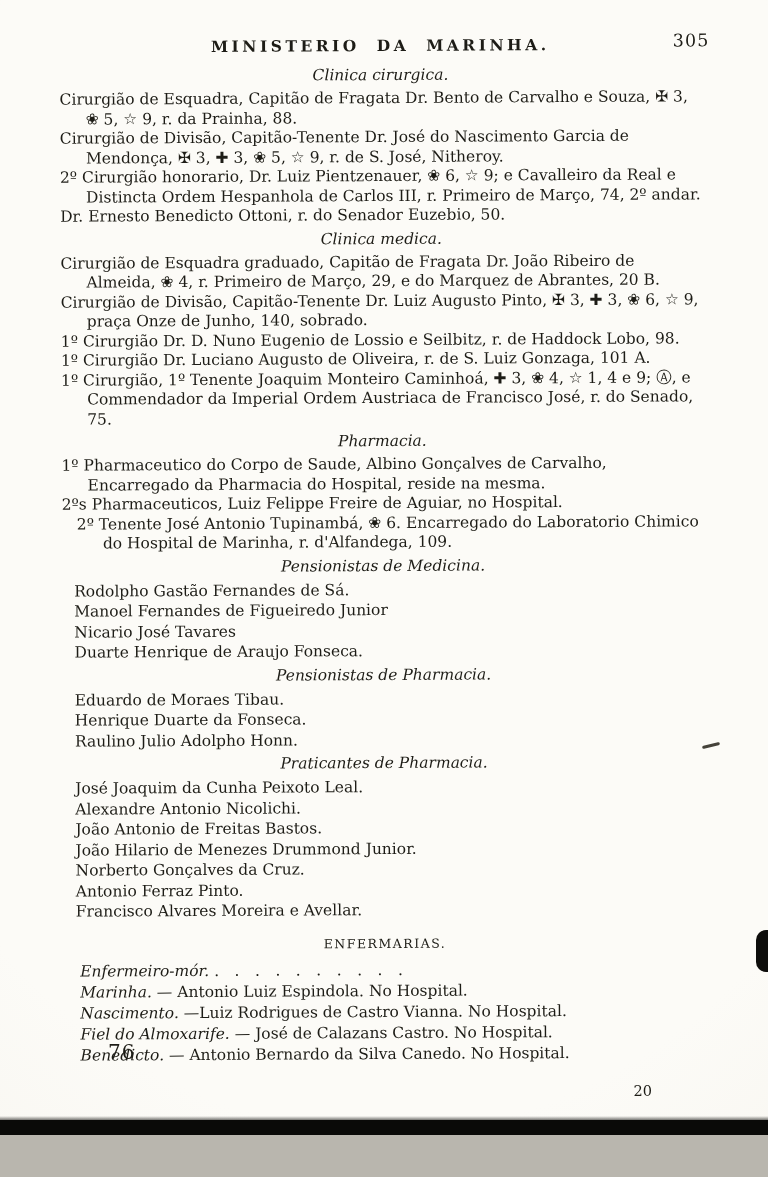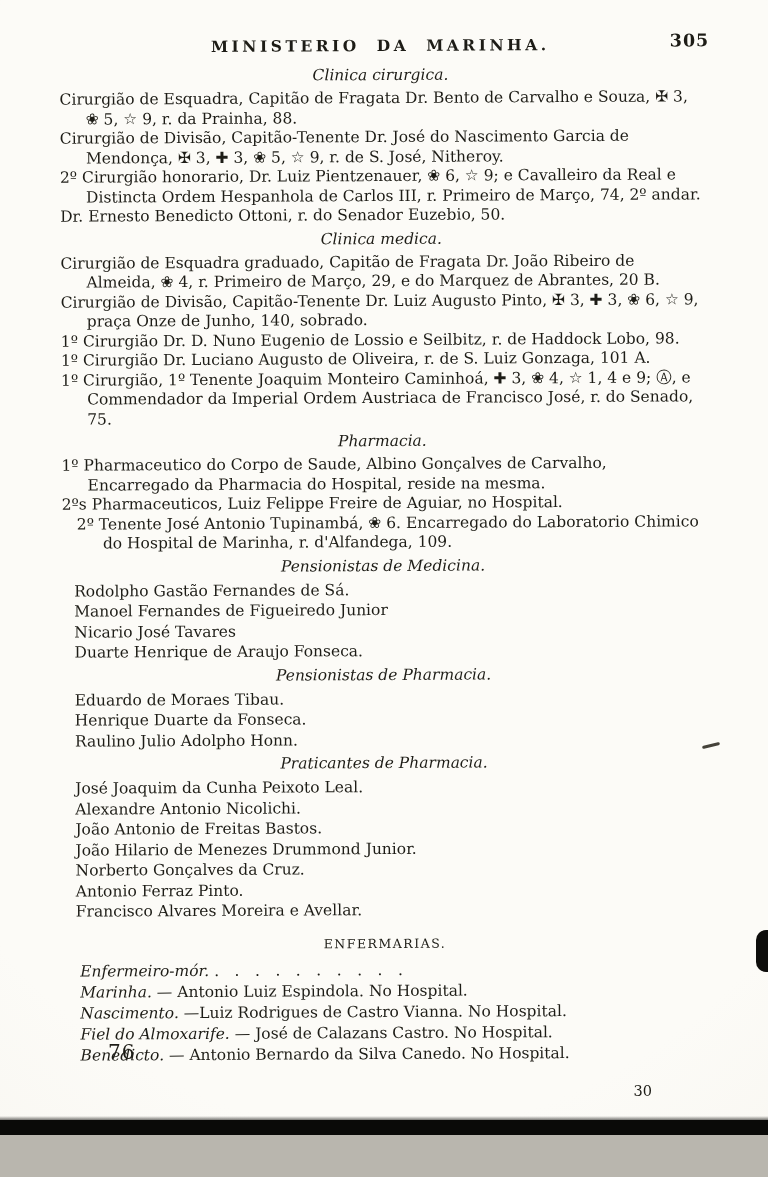--- a/index.html
+++ b/index.html
@@ -27,21 +27,21 @@
     text-align: center;
     font-weight: bold;
     font-size: 15.5px;
     letter-spacing: 3.5px;
     word-spacing: 8px;
   }
   .page-number {
     position: absolute;
     right: -8px;
     top: -4px;
-    font-weight: bold;
+    font-weight: normal;
     font-size: 17.5px;
     letter-spacing: 1px;
     text-align: center;
   }
   .content {
     font-size: 15.5px;
     line-height: 19.5px;
   }
   .section-heading {
     font-size: 15.5px;
@@ -173,18 +173,18 @@
           <p class="entry staff-line"><em class="role-label">Enfermeiro-mór.</em> .  .  .  .  .  .  .  .  .  .</p>
           <p class="entry staff-line"><em class="role-label">Marinha.</em> — Antonio Luiz Espindola. No Hospital.</p>
           <p class="entry staff-line"><em class="role-label">Nascimento.</em> —Luiz Rodrigues de Castro Vianna. No Hospital.</p>
           <p class="entry staff-line"><em class="role-label">Fiel do Almoxarife.</em> — José de Calazans Castro. No Hospital.</p>
           <p class="entry staff-line"><em class="role-label">Benedicto.</em> — Antonio Bernardo da Silva Canedo. No Hospital.</p>
         </section>
       </main>
   </div>
 
   <div class="footer-folio">76</div>
-  <div class="footer-catchword">30</div>
+  <div class="footer-catchword">20</div>
 
   <div class="artifact-mark"></div>
   <div class="artifact-blob"></div>
   <div class="edge-strip"></div>
 </div>
 
 </body></html>

